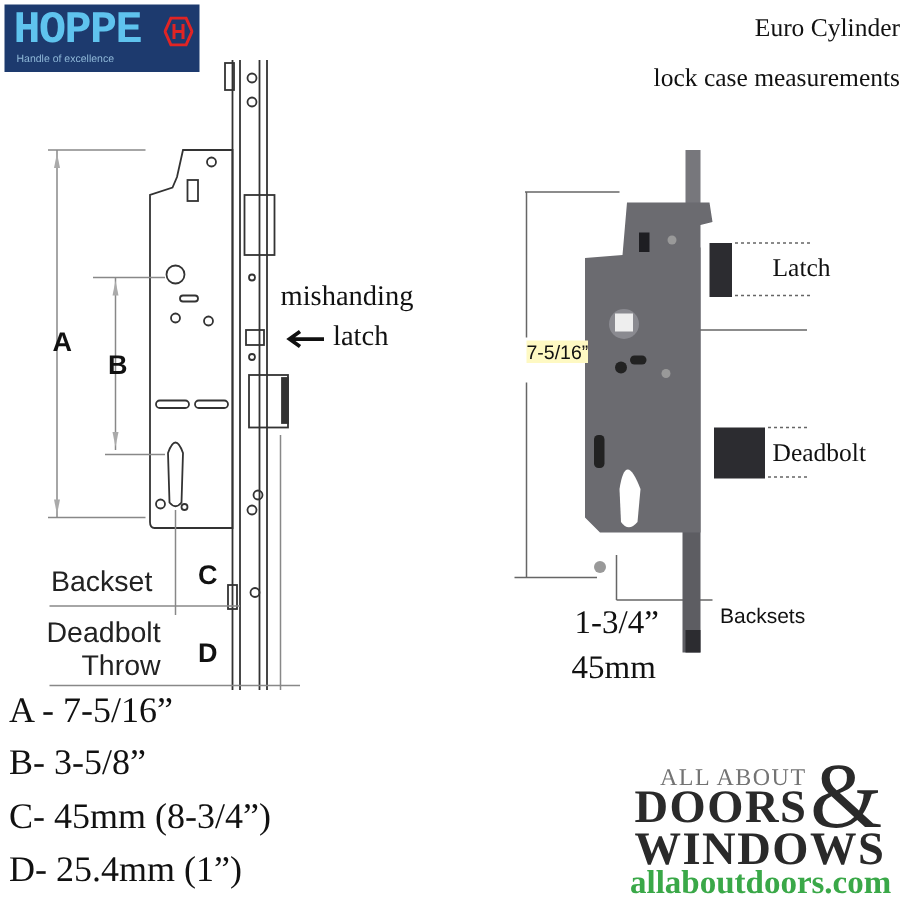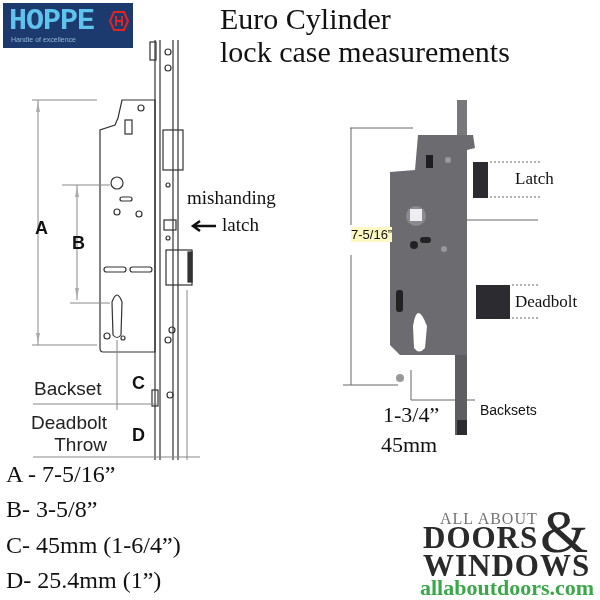--- a/index.html
+++ b/index.html
@@ -2,21 +2,21 @@
 <html><head>
 <meta charset="utf-8">
 <style>
   html,body{margin:0;padding:0;background:#fff;}
   body{width:600px;height:600px;position:relative;overflow:hidden;font-family:"Liberation Serif",serif;color:#111;}
   .abs{position:absolute;}
   .logo{left:3px;top:3px;width:130px;height:45px;background:#1d3a6e;}
   .logo-word{position:absolute;left:6px;top:2px;font-family:Liberation Mono, monospace;font-weight:bold;font-size:30px;letter-spacing:-1px;color:#5fc3ee;line-height:32px;}
   .logo-tag{position:absolute;left:8px;top:33px;font-family:"Liberation Sans",sans-serif;font-size:7px;color:#8fb8d8;}
   .logo-mark{position:absolute;left:106px;top:8px;width:20px;height:20px;}
-  .title{left:220px;top:2px;width:380px;text-align:left;font-size:30px;line-height:33px;}
+  .title{left:220px;top:2px;width:380px;text-align:right;font-size:17px;line-height:33px;}
   .sans{font-family:"Liberation Sans",sans-serif;}
   .lbl-big{font-family:"Liberation Sans",sans-serif;font-weight:bold;font-size:18px;}
   .lbl-side{font-family:"Liberation Sans",sans-serif;font-size:19px;line-height:22px;color:#222;text-align:right;}
   .serif-md{font-size:19px;}
   .meas{left:6px;font-size:24px;line-height:30px;}
   .brand1{left:440px;top:510px;font-size:16px;letter-spacing:1px;font-family:"Liberation Serif",serif;color:#737373;}
   .brand2{left:423px;top:522px;font-size:31px;font-weight:bold;font-family:"Liberation Serif",serif;color:#2a2a2a;line-height:32px;letter-spacing:1px;}
   .brand-amp{left:540px;top:500px;font-size:62px;font-family:"Liberation Serif",serif;color:#2a2a2a;line-height:62px;}
   .brand-url{left:420px;top:577px;font-size:22px;font-weight:bold;color:#3aa848;font-family:"Liberation Serif",serif;line-height:22px;}
 </style>
@@ -149,20 +149,20 @@
 
 <div class="abs sans" style="left:351px;top:227px;font-size:13px;background:#fef9c3;">7-5/16”</div>
 <div class="abs serif-md" style="left:515px;top:169px;font-size:17px;">Latch</div>
 <div class="abs serif-md" style="left:515px;top:292px;font-size:17px;">Deadbolt</div>
 <div class="abs sans" style="left:480px;top:402px;font-size:14px;">Backsets</div>
 <div class="abs" style="left:383px;top:402px;font-size:22px;">1-3/4”</div>
 <div class="abs" style="left:381px;top:432px;font-size:22px;text-align:right;">45mm</div>
 
 <div class="abs meas" style="top:459px;">A - 7-5/16”</div>
 <div class="abs meas" style="top:494px;text-align:right;">B- 3-5/8”</div>
-<div class="abs meas" style="top:530px;">C- 45mm (1-6/4”)</div>
+<div class="abs meas" style="top:530px;">C- 45mm (8-3/4”)</div>
 <div class="abs meas" style="top:565px;">D- 25.4mm (1”)</div>
 
 <div class="abs brand1">ALL ABOUT</div>
 <div class="abs brand-amp">&amp;</div>
 <div class="abs brand2">DOORS</div>
 <div class="abs brand2" style="top:550px;">WINDOWS</div>
 <div class="abs brand-url">allaboutdoors.com</div>
 
 </body></html>

